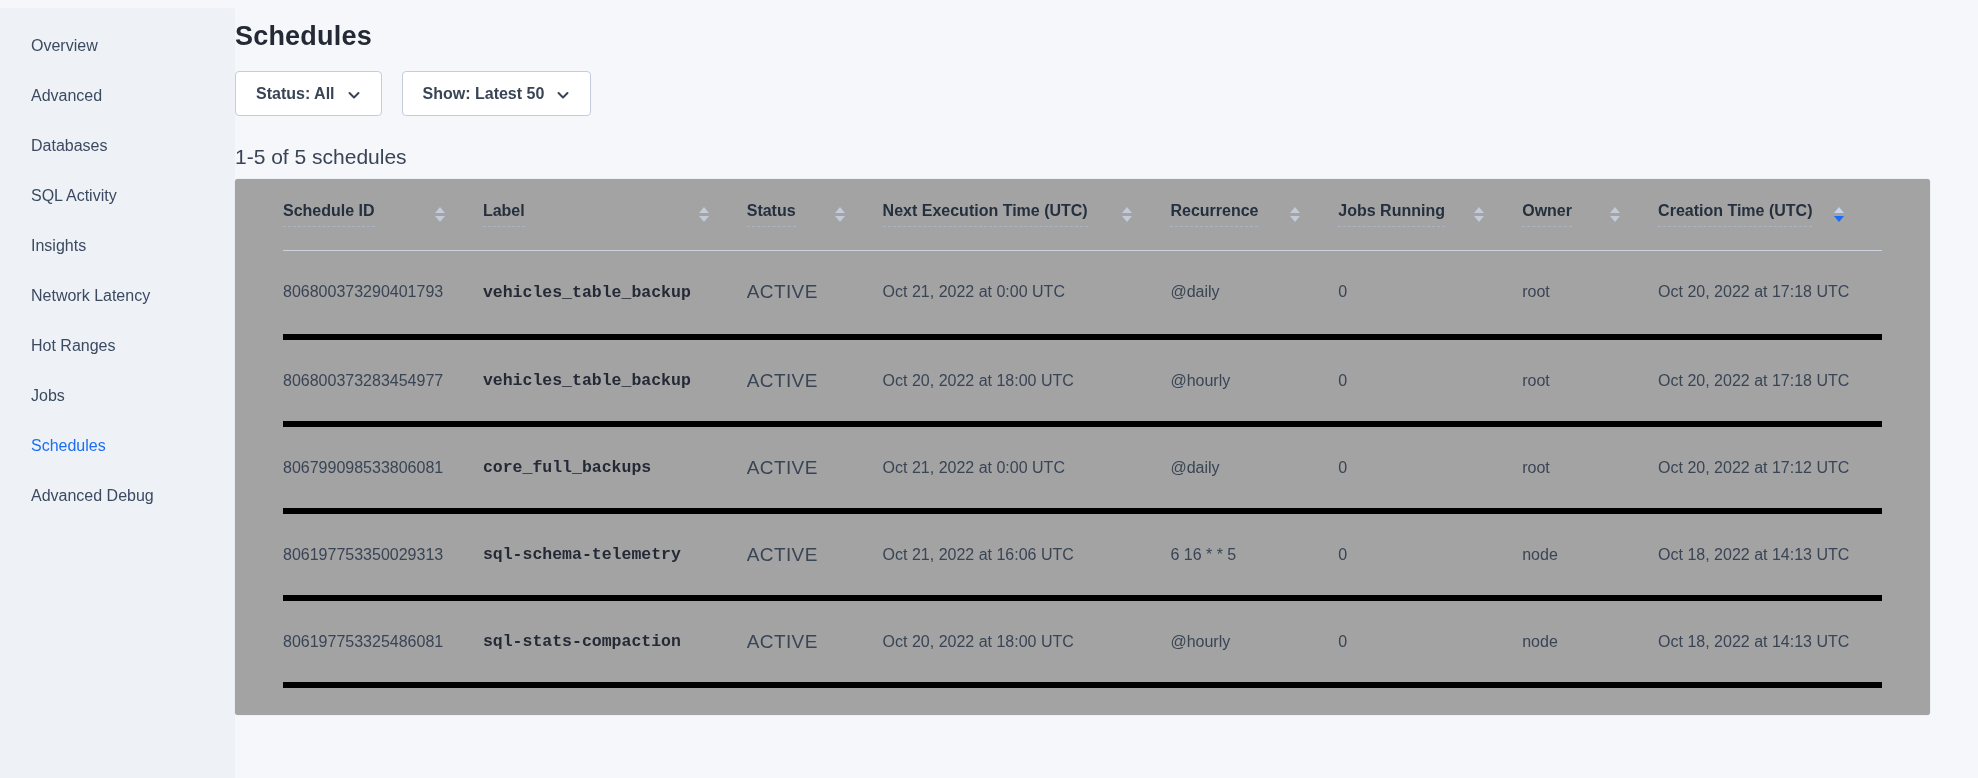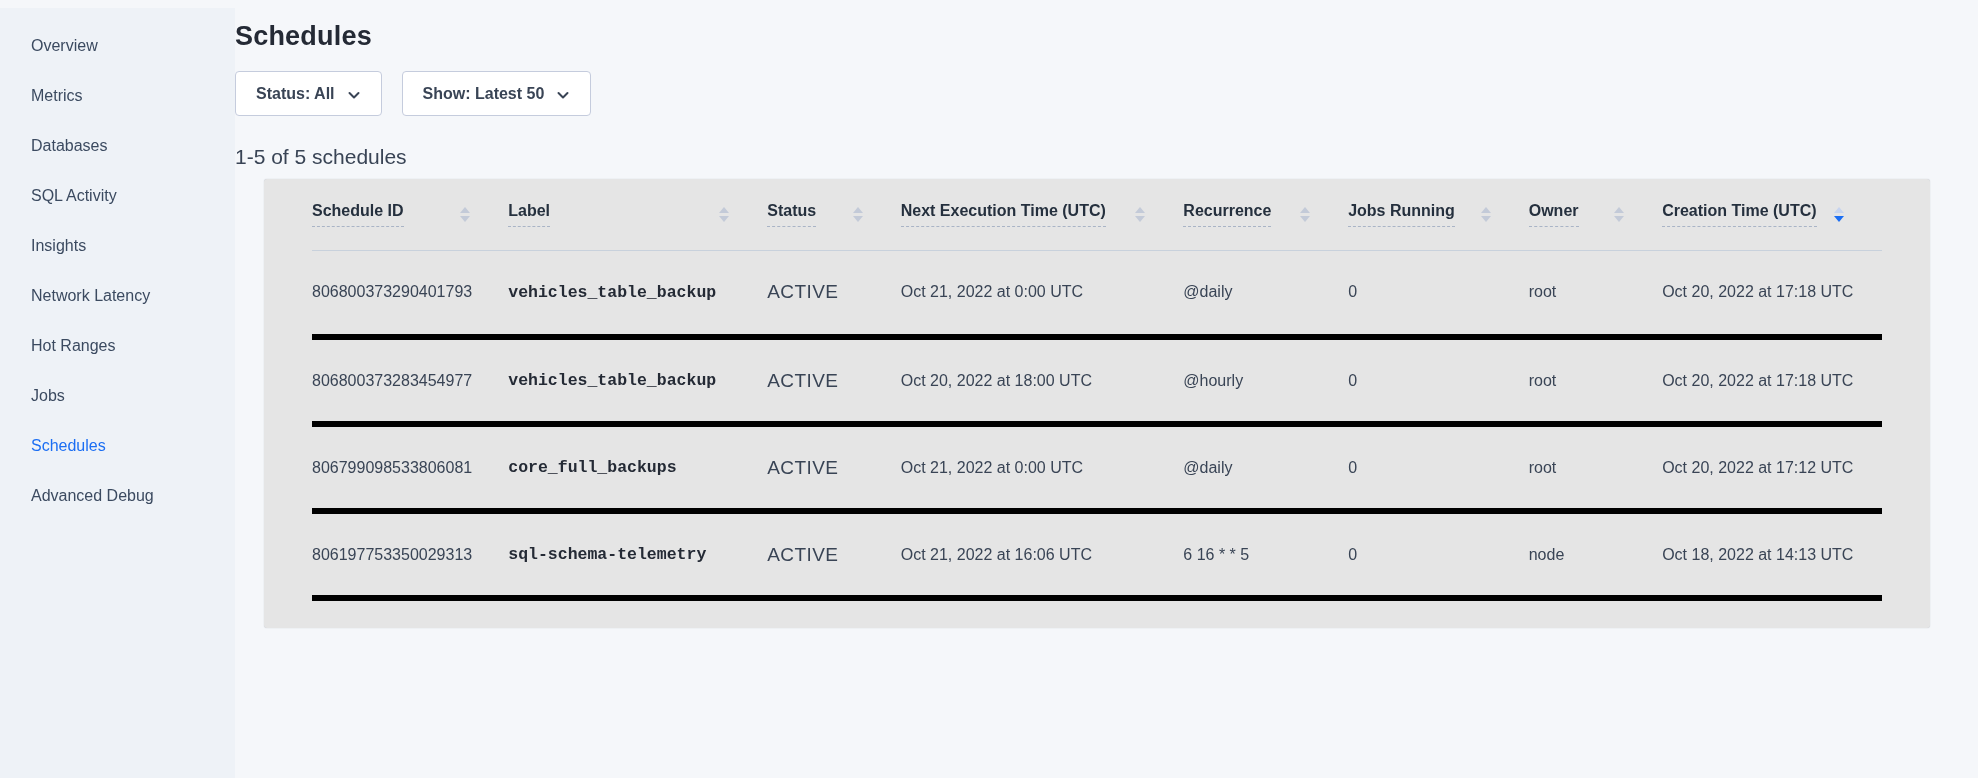--- a/index.html
+++ b/index.html
@@ -23,22 +23,22 @@
     display:inline-flex; align-items:center; gap:12px; height:45px; padding:0 20px;
     background:#fff; border:1px solid #c5ccdd; border-radius:4px; cursor:pointer;
     font-family:"Liberation Sans", sans-serif; font-size:16px; font-weight:700; color:#394455;
   }
   .filter-btn .chev { margin-top:2px; }
 
   .results { margin-top:29px; font-size:21px; color:#394455; }
 
   
   .card {
-    margin-top:10px; background:#e5e5e5; border-radius:3px;
-    box-shadow:0 0 1px rgba(67,90,111,.35); padding:0 48px 27px 48px;margin-left:29px;
+    margin-top:10px; background:#a3a3a3; border-radius:3px;
+    box-shadow:0 0 1px rgba(67,90,111,.35); padding:0 48px 27px 48px;
   }
   table { width:100%; border-collapse:collapse; table-layout:fixed; }
   col.c1{width:12.5%} col.c2{width:16.5%} col.c3{width:8.5%} col.c4{width:18%}
   col.c5{width:10.5%} col.c6{width:11.5%} col.c7{width:8.5%} col.c8{width:14%}
 
   thead th { height:71px; text-align:left; vertical-align:middle; border-bottom:1px solid #c8d1dc; cursor:pointer; }
   .th-inner { display:flex; align-items:center; justify-content:space-between; padding-right:38px; }
   .th-label {
     font-size:16px; font-weight:700; color:#25303e;
     border-bottom:1px dashed #a9b4c6; padding-bottom:6px; white-space:nowrap;
@@ -59,21 +59,21 @@
   }
   tbody td:nth-child(3) { font-size:19px; letter-spacing:.4px; }
 </style>
 </head>
 <body>
 
 <div class="app">
   <nav class="sidebar">
     <div id="nav-list">
         <div class="nav-item">Overview</div>
-        <div class="nav-item">Metrics</div>
+        <div class="nav-item">Advanced</div>
         <div class="nav-item">Databases</div>
         <div class="nav-item">SQL Activity</div>
         <div class="nav-item">Insights</div>
         <div class="nav-item">Network Latency</div>
         <div class="nav-item">Hot Ranges</div>
         <div class="nav-item">Jobs</div>
         <div class="nav-item active">Schedules</div>
         <div class="nav-item">Advanced Debug</div>
       </div>
   </nav>
@@ -220,17 +220,27 @@
             <tr>
               <td>806197753350029313</td>
               <td>sql-schema-telemetry</td>
               <td>ACTIVE</td>
               <td>Oct 21, 2022 at 16:06 UTC</td>
               <td>6 16 * * 5</td>
               <td>0</td>
               <td>node</td>
               <td>Oct 18, 2022 at 14:13 UTC</td>
             </tr>
+            <tr>
+              <td>806197753325486081</td>
+              <td>sql-stats-compaction</td>
+              <td>ACTIVE</td>
+              <td>Oct 20, 2022 at 18:00 UTC</td>
+              <td>@hourly</td>
+              <td>0</td>
+              <td>node</td>
+              <td>Oct 18, 2022 at 14:13 UTC</td>
+            </tr>
           </tbody>
       </table>
     </section>
   </main>
 </div>
 
 </body></html>

